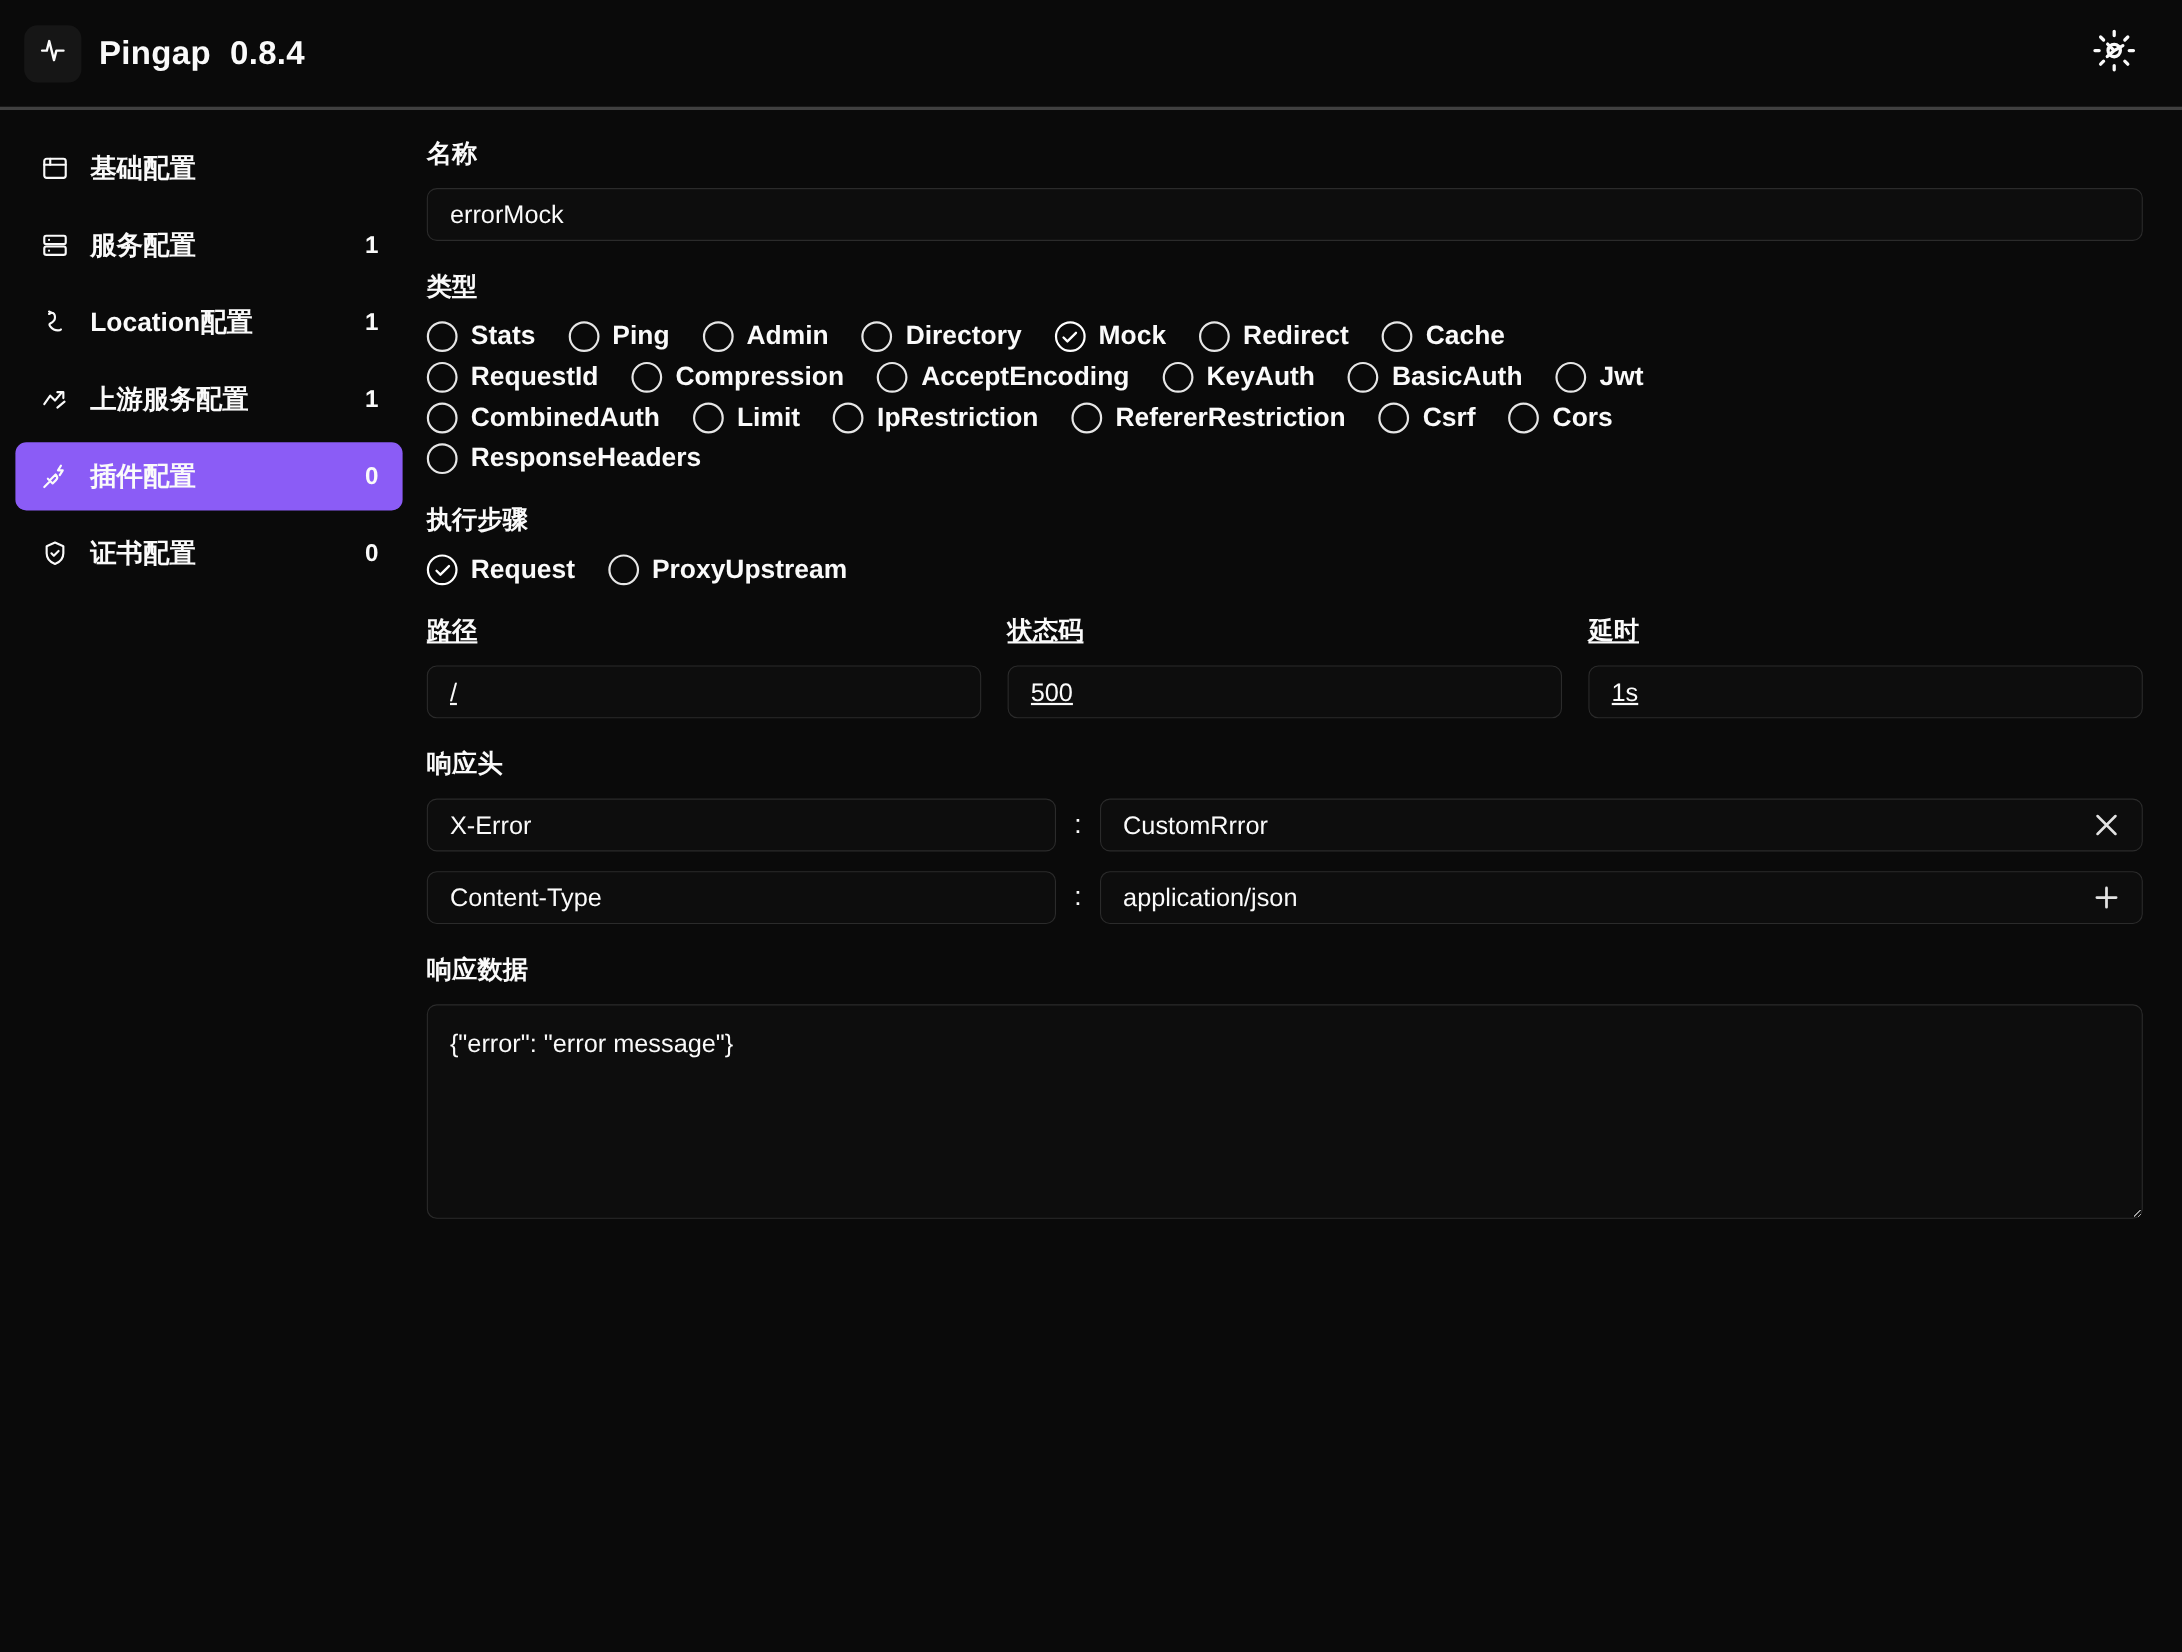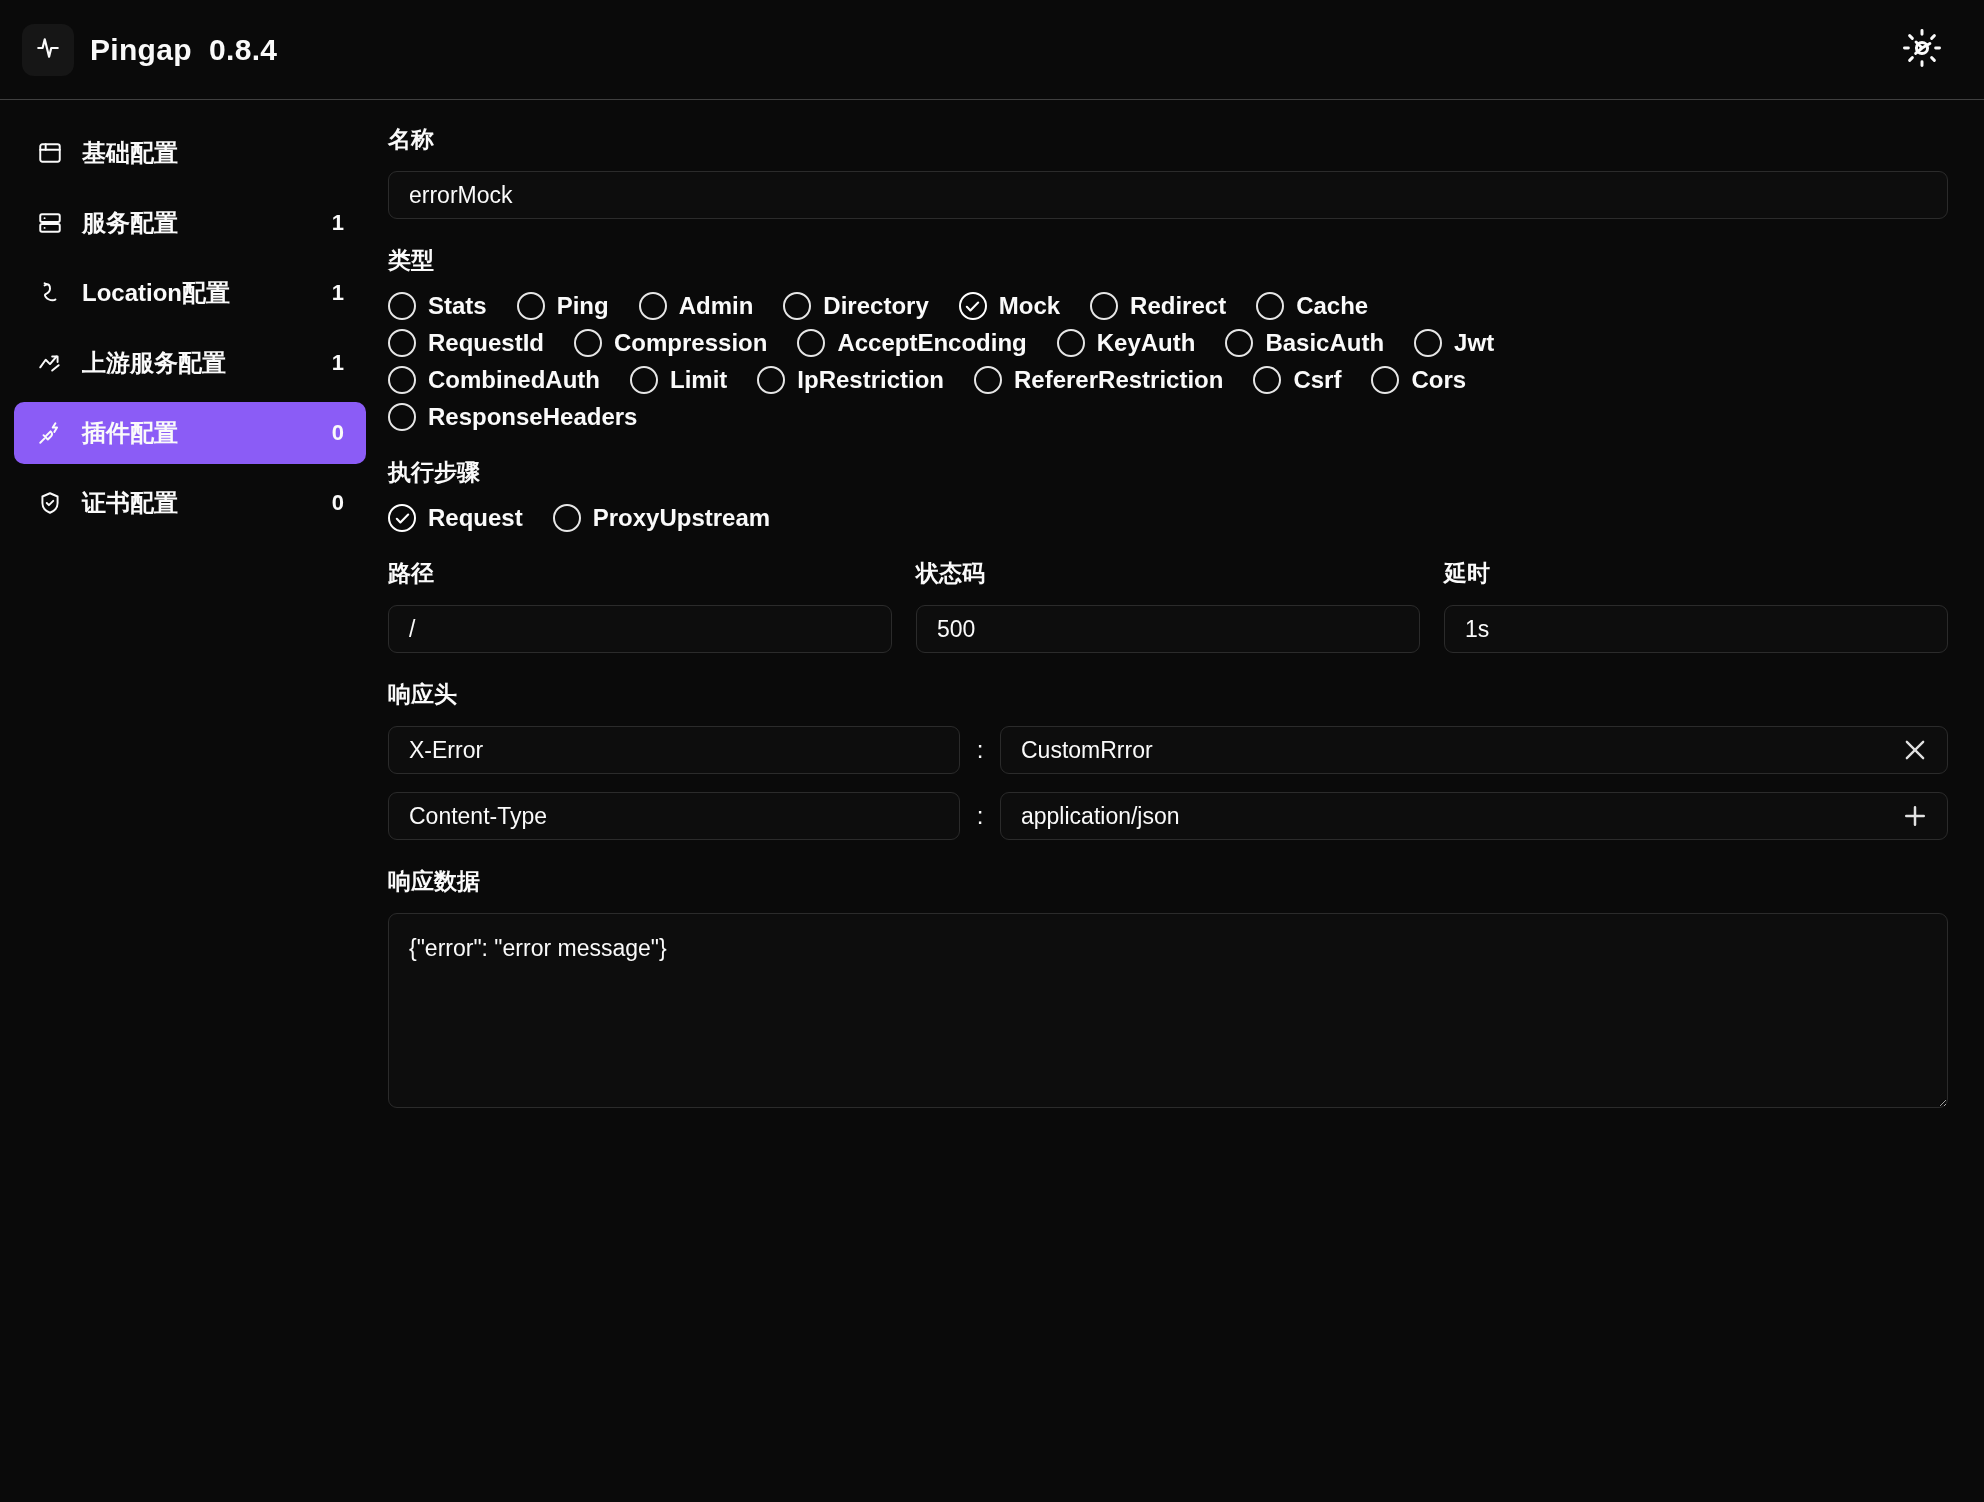--- a/index.html
+++ b/index.html
@@ -18,21 +18,21 @@
     height: 1502px;
     display: flex;
     flex-direction: column;
     background: #0a0a0a;
   }
 
   
   .header {
     height: 100px;
     min-height: 100px;
-    border-bottom: 1px solid #404040;
+    border-bottom: 3px solid #404040;
     display: flex;
     align-items: center;
     padding: 0 36px 0 22px;
     background: #0a0a0a;
   }
   .brand {
     display: flex;
     align-items: center;
     gap: 16px;
   }
@@ -176,20 +176,21 @@
   .radio-text {
     font-size: 24px;
     font-weight: bold;
     color: #fafafa;
   }
 
   
   .cols-3 {
     display: flex;
     gap: 24px;
+    text-decoration: underline;
   }
   .cols-3 > .col { flex: 1; min-width: 0; }
 
   
   .kv-row {
     display: flex;
     align-items: center;
     gap: 14px;
     margin-bottom: 18px;
   }

